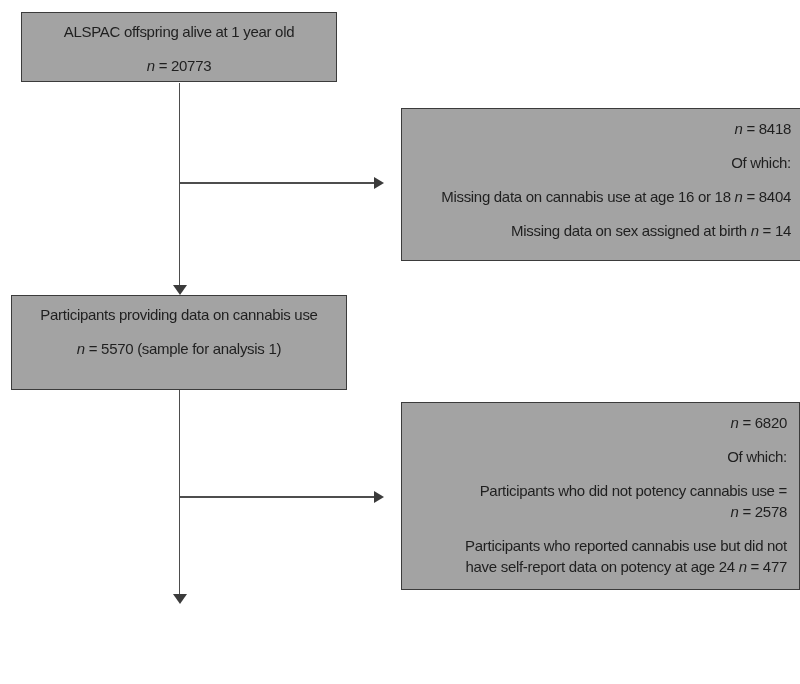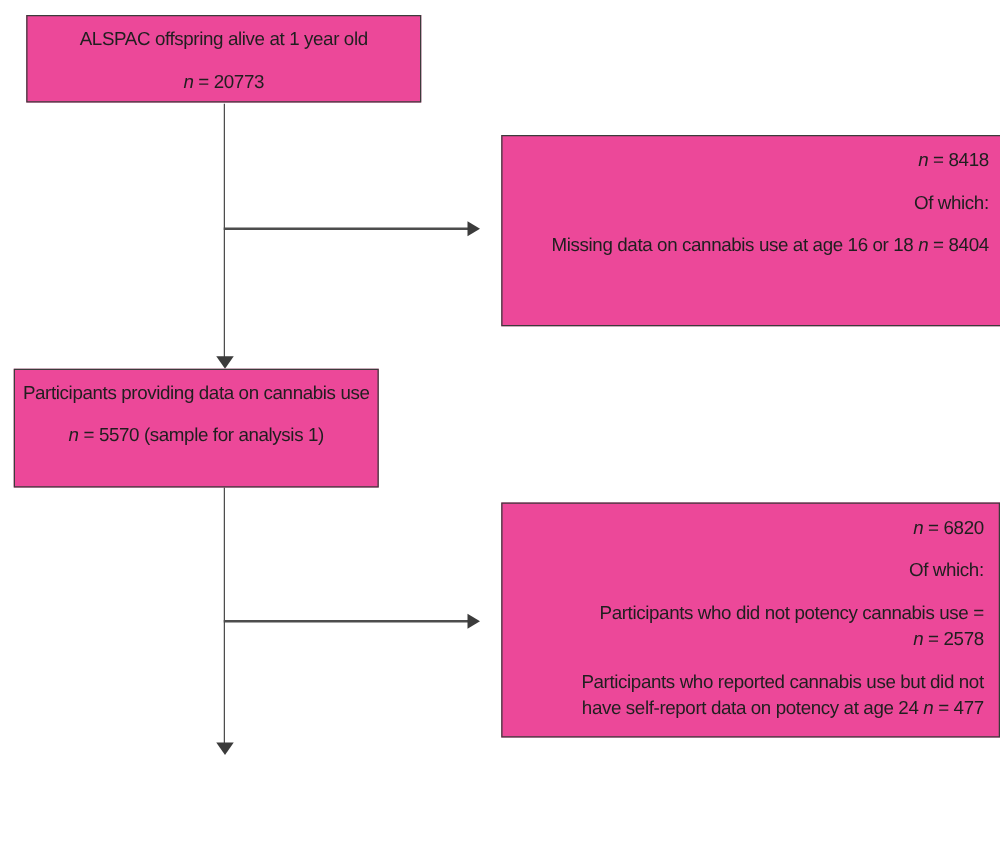--- a/index.html
+++ b/index.html
@@ -14,21 +14,21 @@
     background: #ffffff;
     font-family: "Liberation Sans", sans-serif;
     color: #1f1f1f;
     font-size: 15px;
     letter-spacing: -0.3px;
     overflow: hidden;
   }
   .box {
     position: absolute;
     border: 1.5px solid #3b3b3b;
-    background: #ec4899;
+    background: #a3a3a3;
     box-sizing: border-box;
   }
   .box p {
     margin: 0 0 13px 0;
     line-height: 21px;
     white-space: nowrap;
   }
   .box p:last-child { margin-bottom: 0; }
   .box.centered {
     text-align: center;
@@ -37,21 +37,21 @@
   .box.leftalign {
     text-align: right;
     padding: 9px 12px 25px 13px;
     margin-left: 16px;
   }
   .it { font-style: italic; }
 
   
   .box-top    { left: 21px;  top: 12px;  width: 316px; height: 70px;  }
   .box-excl1  { left: 385px; top: 108px; width: 403px; height: 153px; }
-  .box-middle { left: 11px;  top: 295px; width: 292px; height: 95px;  }
+  .box-middle { left: 11px;  top: 295px; width: 336px; height: 95px;  }
   .box-excl2  { left: 385px; top: 402px; width: 399px; height: 188px; }
   .box-bottom { left: 10px;  top: 604px; width: 337px; height: 71px;  }
 
   
   .vline {
     position: absolute;
     width: 1.5px;
     background: #4d4d4d;
   }
   .hline {
@@ -98,20 +98,21 @@
   <div class="vline vline-1"></div>
   <div class="arrow-down ah-down-1"></div>
 
   <div class="hline hline-1"></div>
   <div class="arrow-right ah-right-1"></div>
 
   <div class="box box-excl1 leftalign">
     <p><span class="it">n</span><span> = 8418</span></p>
     <p><span>Of which:</span></p>
     <p><span>Missing data on cannabis use at age 16 or 18 </span><span class="it">n</span><span> = 8404</span></p>
+    <p><span>Missing data on sex assigned at birth </span><span class="it">n</span><span> = 14</span></p>
   </div>
 
   <div class="box box-middle centered">
     <p><span>Participants providing data on cannabis use</span><br></p>
     <p><span class="it">n</span><span> = 5570 (sample for analysis 1)</span></p>
   </div>
 
   <div class="vline vline-2"></div>
   <div class="arrow-down ah-down-2"></div>
 

